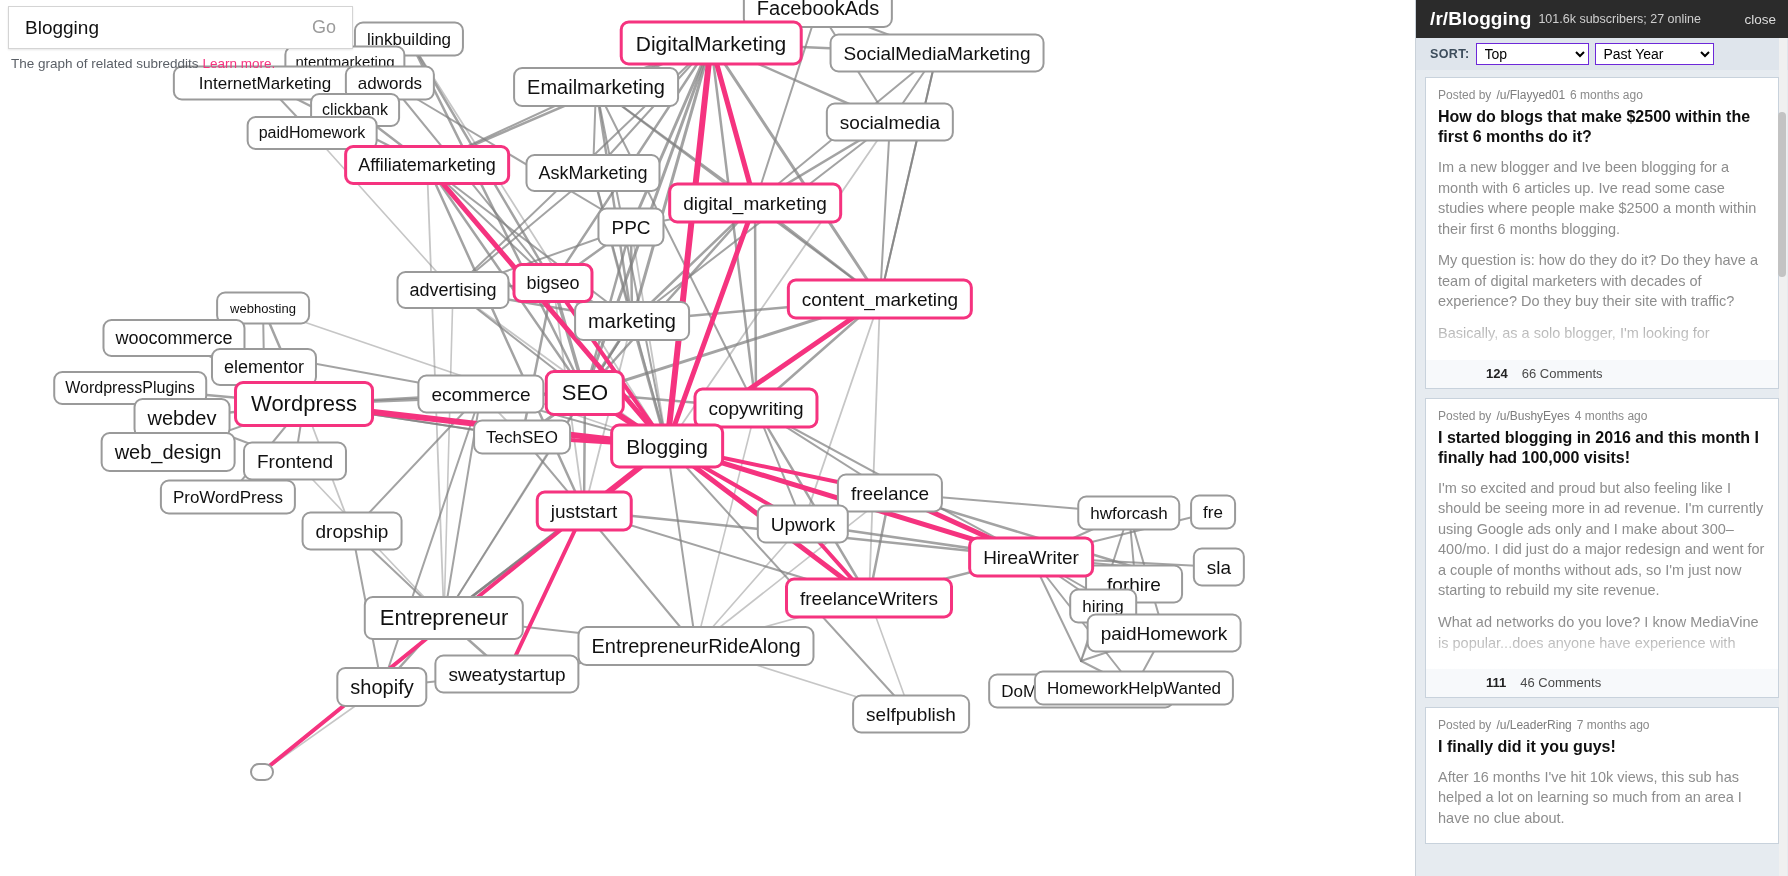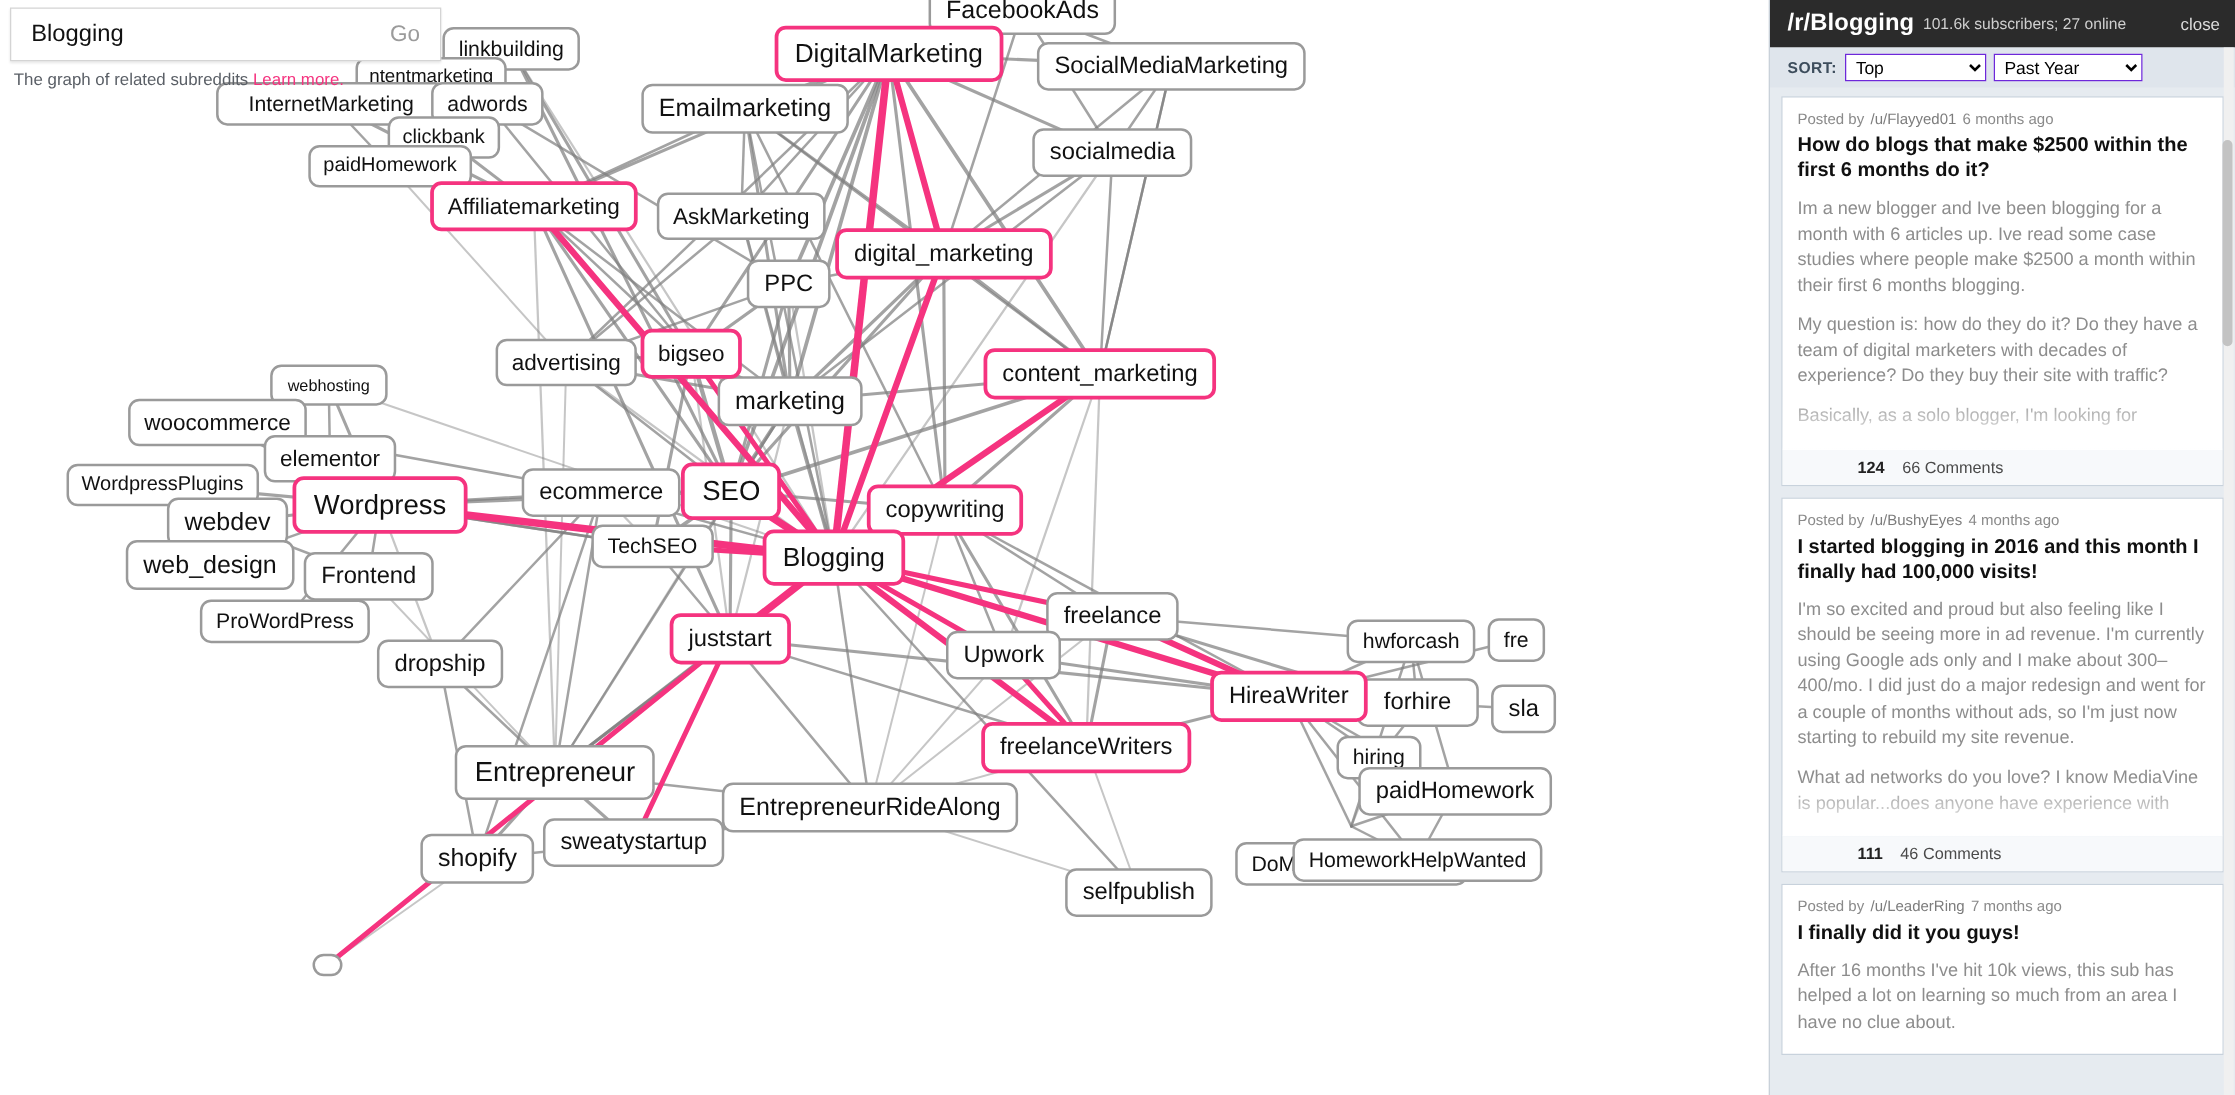--- a/index.html
+++ b/index.html
@@ -460,21 +460,21 @@
         </div>
         <div class="node" style="left: 1213px; top: 512px; font-size: 17px; padding: 7px 11px;">
           <span>fre</span>
         </div>
         <div class="node" style="left: 352px; top: 531px; font-size: 19px; padding: 8px 12px;">
           <span>dropship</span>
         </div>
         <div class="node hl" style="left: 1031px; top: 557px; font-size: 19px; padding: 8px 12px;">
           <span>HireaWriter</span>
         </div>
-        <div class="node" style="left: 1134px; top: 562px; font-size: 19px; padding: 8px 20px;">
+        <div class="node" style="left: 1134px; top: 584px; font-size: 19px; padding: 8px 20px;">
           <span>forhire</span>
         </div>
         <div class="node" style="left: 1219px; top: 567px; font-size: 19px; padding: 8px 12px;">
           <span>sla</span>
         </div>
         <div class="node hl" style="left: 869px; top: 598px; font-size: 19px; padding: 8px 12px;">
           <span>freelanceWriters</span>
         </div>
         <div class="node" style="left: 1103px; top: 606px; font-size: 17px; padding: 7px 11px;">
           <span>hiring</span>

